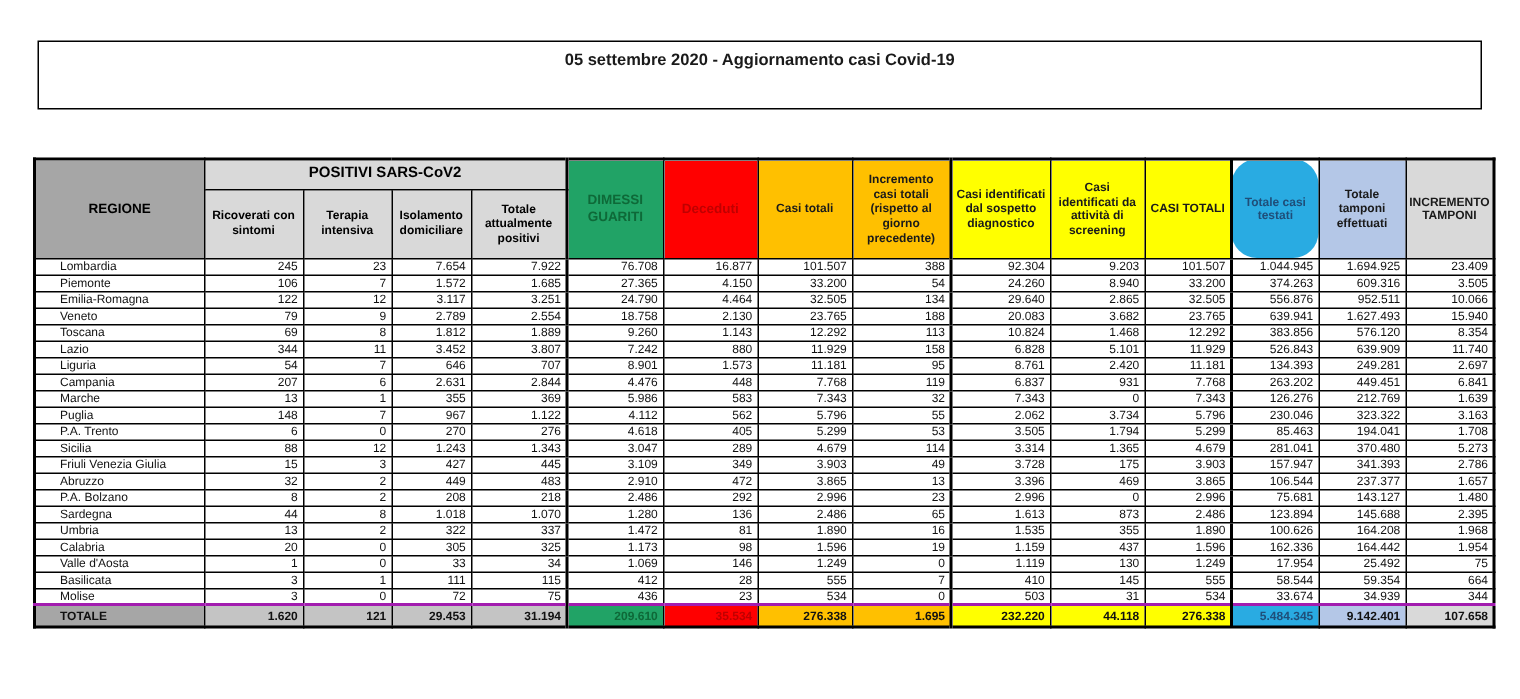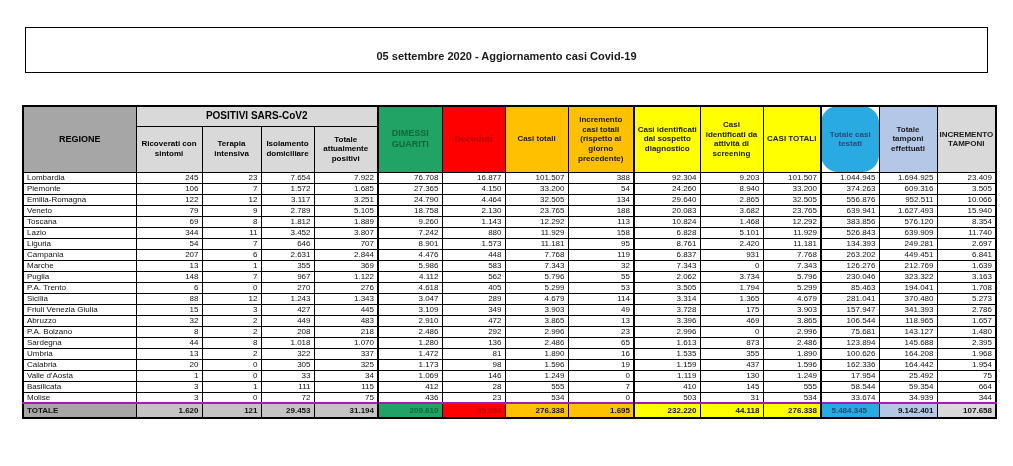--- a/index.html
+++ b/index.html
@@ -10,21 +10,21 @@
     position: relative;
     overflow: hidden;
   }
   .title-box {
     position: absolute;
     left: 25px; top: 27px;
     width: 963px; height: 46px;
     border: 1px solid #000;
     background: #fff;
     text-align: center;
-    padding-top: 23px;
+    padding-top: 7px;
   }
   .title-line {
     font-size: 11px;
     font-weight: bold;
     color: #1a1a1a;
     line-height: 1.0;
   }
   .title-line + .title-line { margin-top: 10px; }
 
   table.covid {
@@ -63,36 +63,36 @@
     height: 11px;
     background: #fff;
     text-align: right;
     padding: 0 3px 0 1px;
     white-space: nowrap;
     font-size: 8px;
     color: #111;
   }
   .covid tbody td.name {
     text-align: left;
-    padding: 0 1px 0 3px;
+    padding: 0 1px 0 16px;
   }
   .sep { border-left: 2px solid #000 !important; }
 
   .covid tr.totale td {
     height: 15px;
     font-weight: bold;
     border-top: 2px solid #a21caf;
   }
   .totale .t0  { background: var(--grayheader); text-align: center; }
   .totale .t1, .totale .t2, .totale .t3, .totale .t4 { background: var(--totalegray); margin-left: 29px; }
   .totale .t5  { background: var(--green);  color: var(--darkgreen); margin-left: 29px; }
   .totale .t6  { background: var(--red);    color: var(--darkred); }
   .totale .t7, .totale .t8 { background: var(--orange); }
   .totale .t9, .totale .t10, .totale .t11 { background: var(--yellow); }
-  .totale .t12 { background: var(--blue);   color: var(--darkblue); text-align: center; }
+  .totale .t12 { background: var(--blue);   color: var(--darkblue); }
   .totale .t13 { background: var(--lightblue); }
   .totale .t14 { background: var(--lightgray); }
 </style>
 </head>
 <body>
 
 <div class="title-box">
   <div class="title-line">05 settembre 2020 - Aggiornamento casi Covid-19</div>
 </div>
 
@@ -186,21 +186,21 @@
         <td class="num">32.505</td>
         <td class="num sep">556.876</td>
         <td class="num">952.511</td>
         <td class="num">10.066</td>
       </tr>
       <tr>
         <td class="name">Veneto</td>
         <td class="num">79</td>
         <td class="num">9</td>
         <td class="num">2.789</td>
-        <td class="num">5.105</td>
+        <td class="num">2.554</td>
         <td class="num sep">18.758</td>
         <td class="num">2.130</td>
         <td class="num">23.765</td>
         <td class="num">188</td>
         <td class="num sep">20.083</td>
         <td class="num">3.682</td>
         <td class="num">23.765</td>
         <td class="num sep">639.941</td>
         <td class="num">1.627.493</td>
         <td class="num">15.940</td>
@@ -365,21 +365,21 @@
         <td class="num">449</td>
         <td class="num">483</td>
         <td class="num sep">2.910</td>
         <td class="num">472</td>
         <td class="num">3.865</td>
         <td class="num">13</td>
         <td class="num sep">3.396</td>
         <td class="num">469</td>
         <td class="num">3.865</td>
         <td class="num sep">106.544</td>
-        <td class="num">118.965</td>
+        <td class="num">237.377</td>
         <td class="num">1.657</td>
       </tr>
       <tr>
         <td class="name">P.A. Bolzano</td>
         <td class="num">8</td>
         <td class="num">2</td>
         <td class="num">208</td>
         <td class="num">218</td>
         <td class="num sep">2.486</td>
         <td class="num">292</td>

